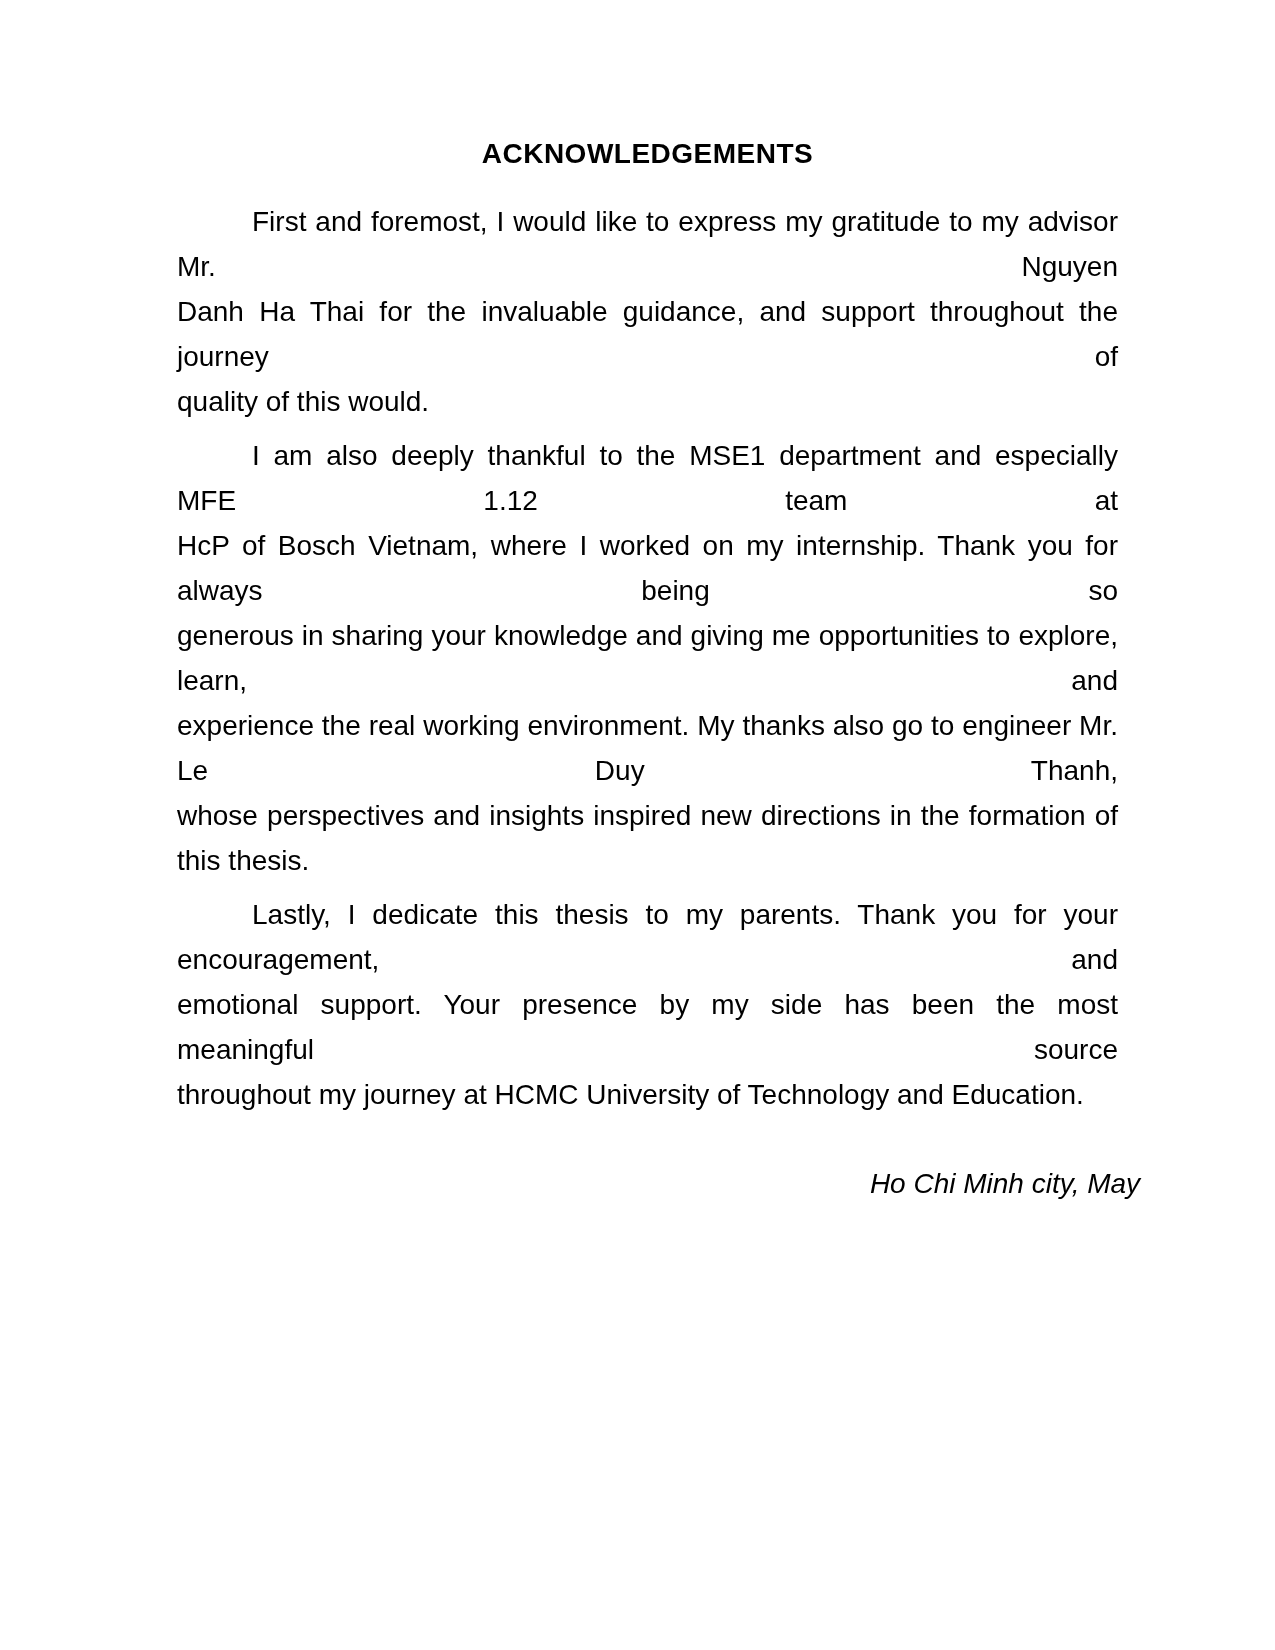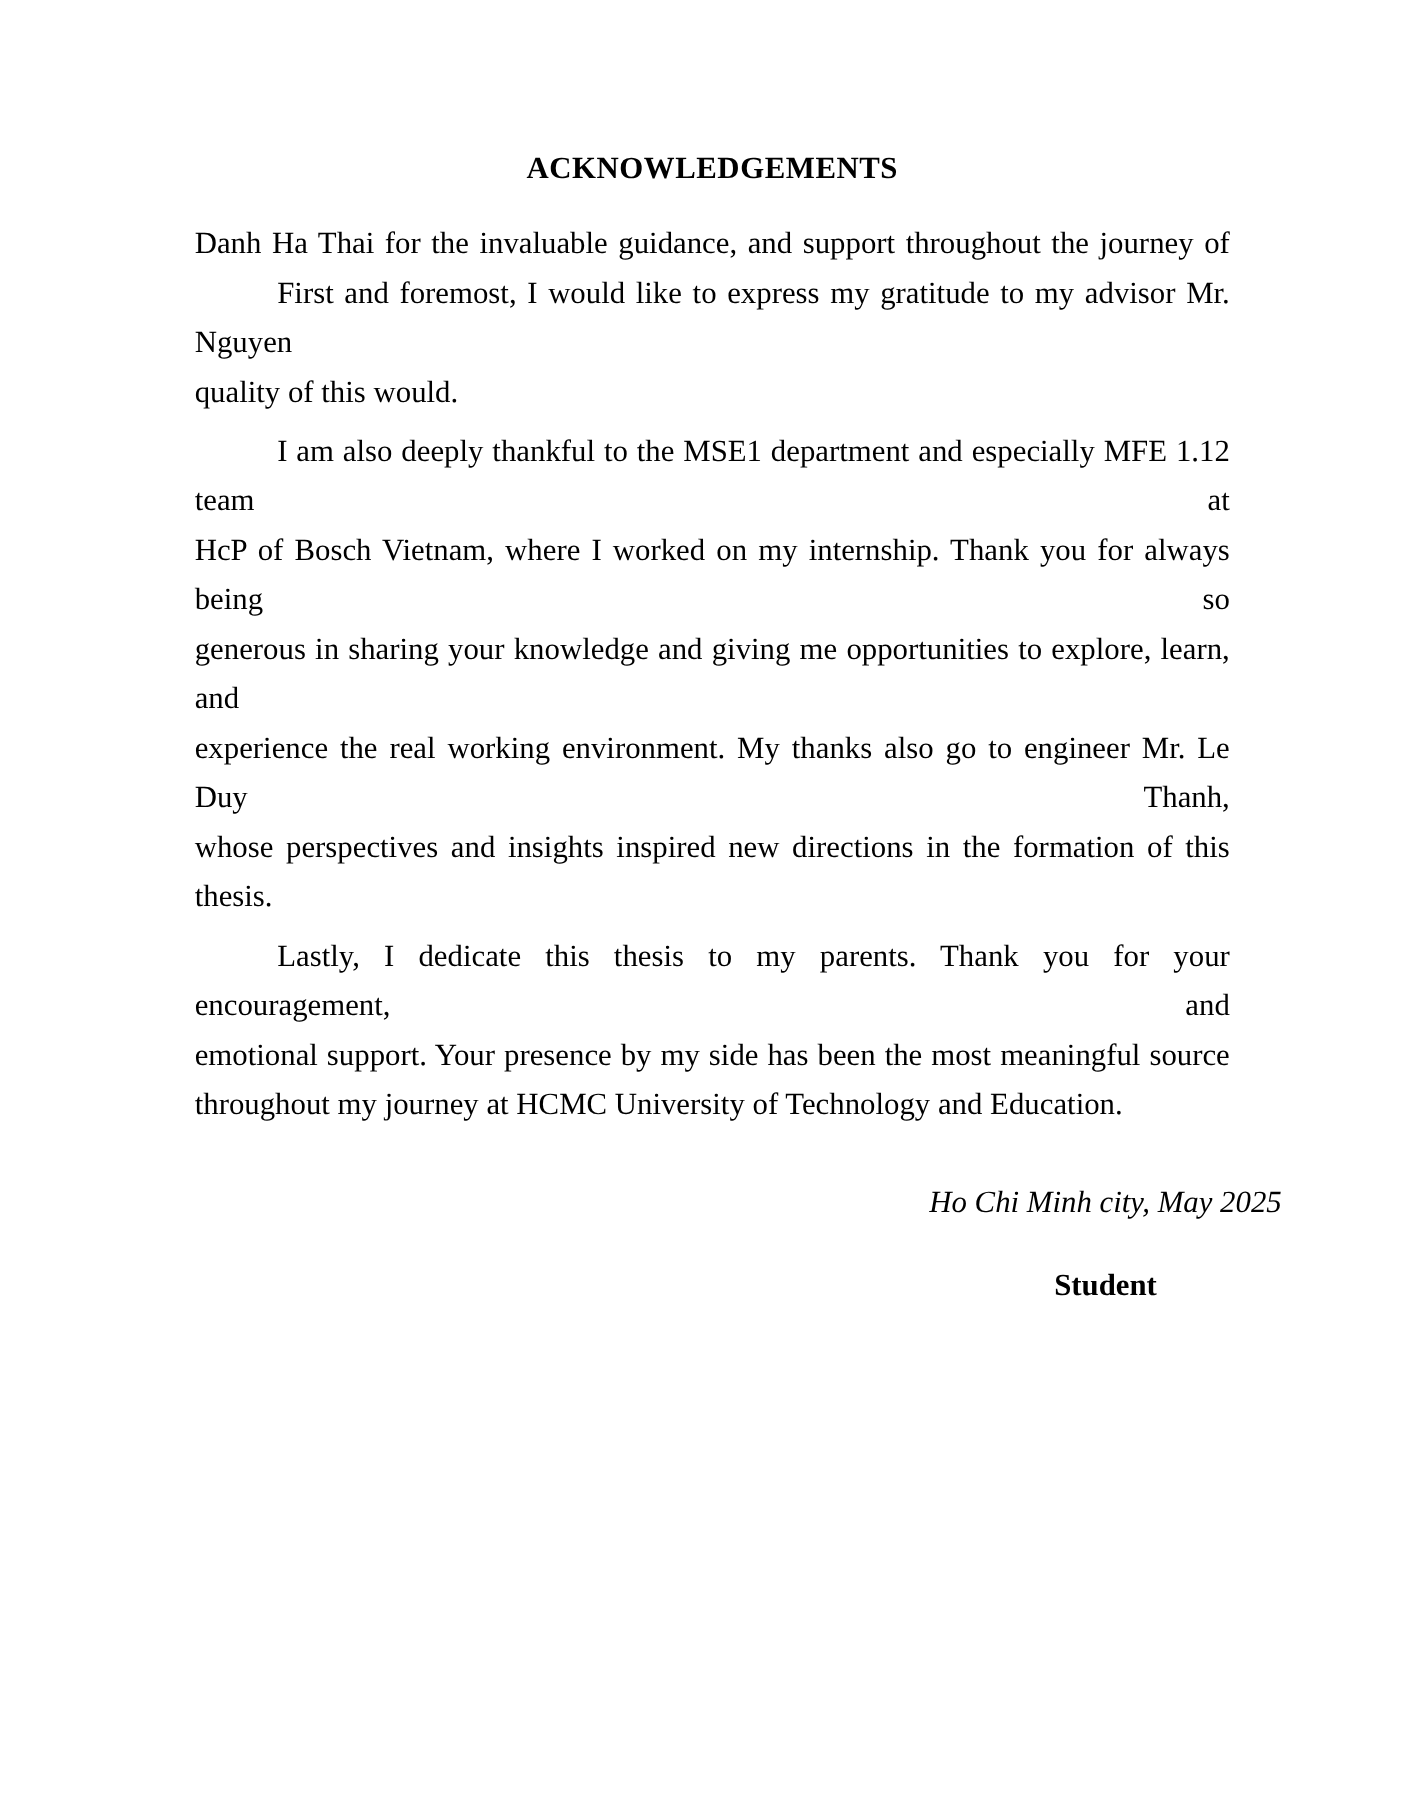--- a/index.html
+++ b/index.html
@@ -6,21 +6,21 @@
     margin: 0;
     padding: 0;
     background: #ffffff;
   }
   .page {
     position: relative;
     width: 1275px;
     height: 1213px;
     background: #ffffff;
     color: #000000;
-    font-family: Liberation Serif, serif;
+    font-family: Liberation Sans, sans-serif;
     overflow: hidden;
     box-sizing: border-box;
     padding: 131px 157px 0 177px;
   }
   .doc-title {
     width: 941px;
     text-align: center;
     font-weight: bold;
     font-size: 28px;
     line-height: 45px;
@@ -74,22 +74,22 @@
 </style>
 </head>
 <body>
 
 <div class="page">
 
   <h1 class="doc-title">ACKNOWLEDGEMENTS</h1>
 
   <div class="content">
       <div class="para">
+        <div class="line first">First and foremost, I would like to express my gratitude to my advisor Mr. Nguyen</div>
         <div class="line">Danh Ha Thai for the invaluable guidance, and support throughout the journey of</div>
-        <div class="line first">First and foremost, I would like to express my gratitude to my advisor Mr. Nguyen</div>
         <div class="line last">quality of this would.</div>
       </div>
       <div class="para">
         <div class="line first">I am also deeply thankful to the MSE1 department and especially MFE 1.12 team at</div>
         <div class="line">HcP of Bosch Vietnam, where I worked on my internship. Thank you for always being so</div>
         <div class="line">generous in sharing your knowledge and giving me opportunities to explore, learn, and</div>
         <div class="line">experience the real working environment. My thanks also go to engineer Mr. Le Duy Thanh,</div>
         <div class="line last">whose perspectives and insights inspired new directions in the formation of this thesis.</div>
       </div>
       <div class="para">

